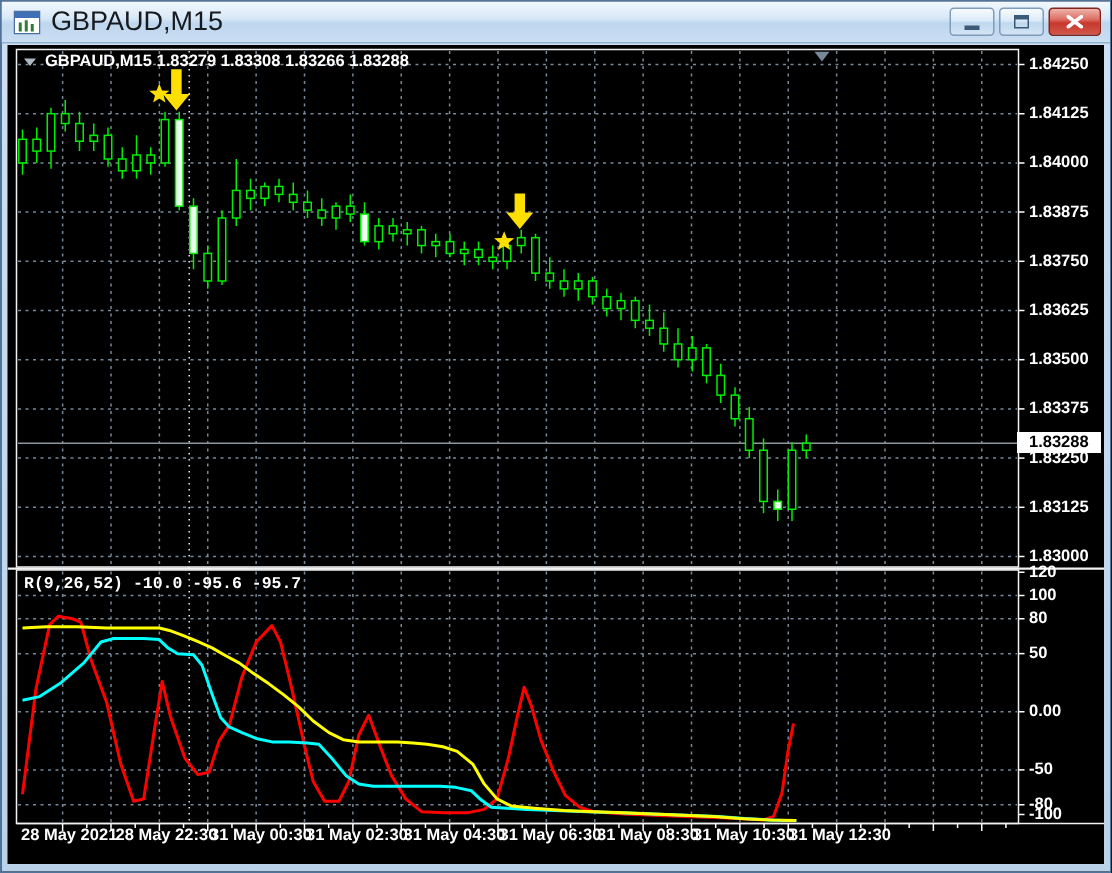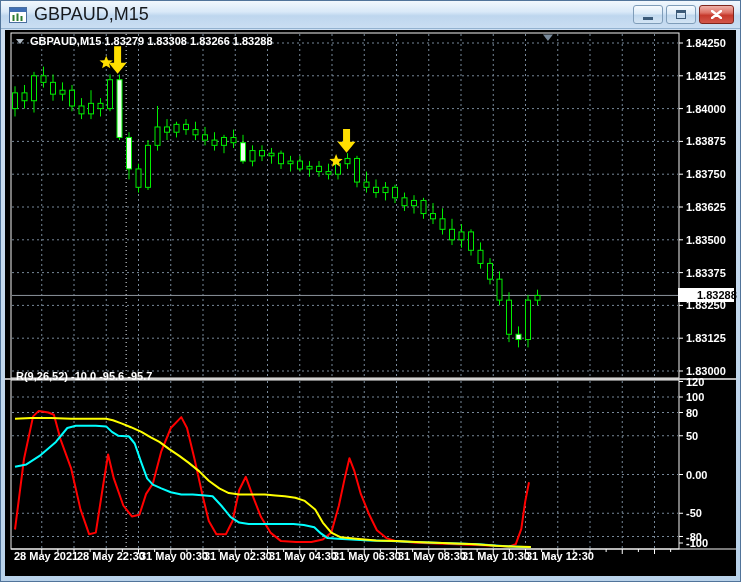--- a/index.html
+++ b/index.html
@@ -34,24 +34,24 @@
   .glyph-min { width:10px; height:3px; background:#3b5a78; margin-top:7px; }
   .glyph-restore { width:10px; height:9px; border:1px solid #3b5a78; border-top:3px solid #3b5a78; background:transparent; }
 
   .client { position:absolute; left:4px; right:4px; top:29px; bottom:5px; background:#000; }
   #plot { position:absolute; left:0; top:0; }
   svg text { font:700 11px "Liberation Sans", sans-serif; fill:#ffffff; }
 
   .overlay { position:absolute; color:#fff; font:700 11px "Liberation Sans",sans-serif; white-space:nowrap; }
   .info-line { left:11px; top:5px; display:flex; align-items:center; gap:6px; }
   .dd-tri { width:0; height:0; border-left:4px solid transparent; border-right:4px solid transparent; border-top:5px solid #aeb8c2; }
-  .indicator-label { left:11px; top:340px; }
+  .indicator-label { left:11px; top:354px;font-family:Liberation Mono, monospace; }
   .price-tag {
     right:2px; top:258px; width:56px; height:14px;
-    background:#fff; color:#000; text-align:left; padding-left:19px; line-height:14px;
+    background:#fff; color:#000; text-align:left; padding-left:8px; line-height:14px;
   }
 </style>
 </head>
 <body>
 
 <div class="window">
 
   <div class="titlebar">
     <svg class="title-icon" viewBox="0 0 18 16">
       <rect x="0.5" y="0.5" width="17" height="15" fill="#ffffff" stroke="#4a6fa0"></rect>

